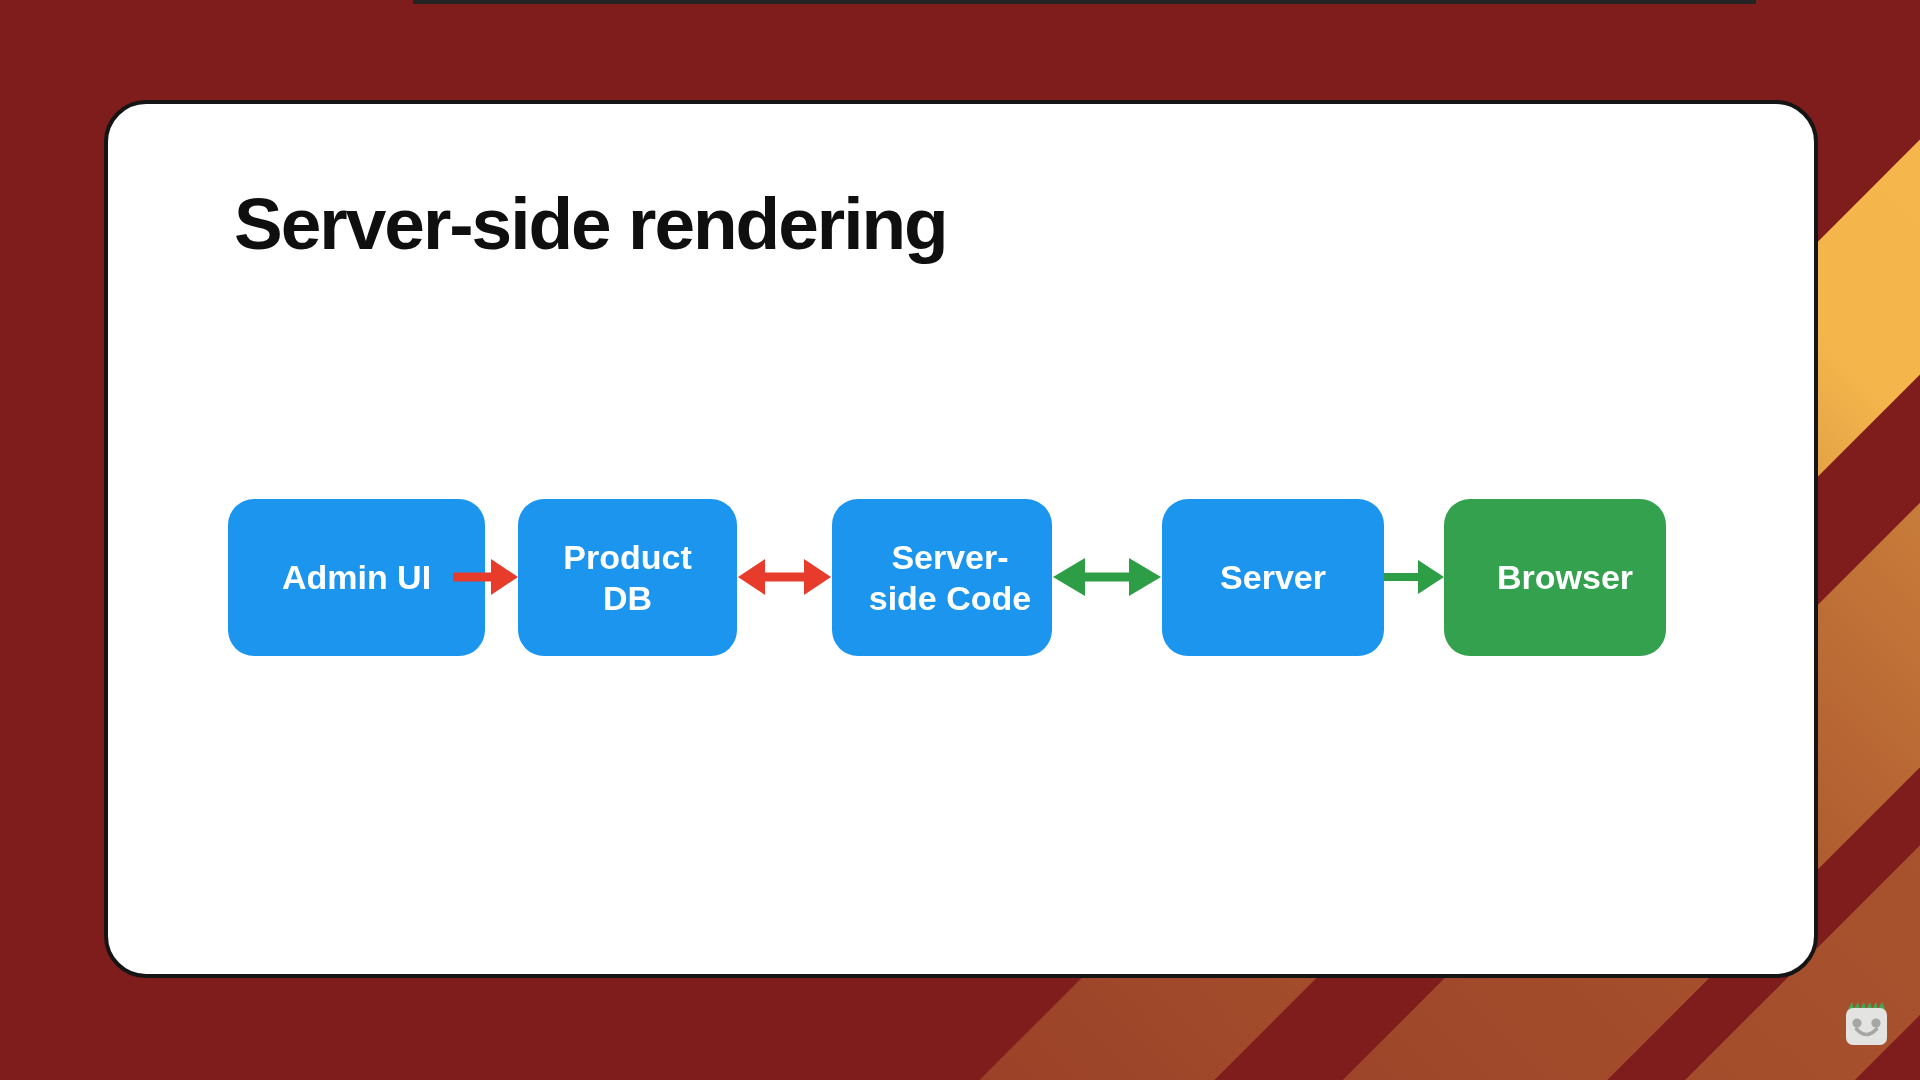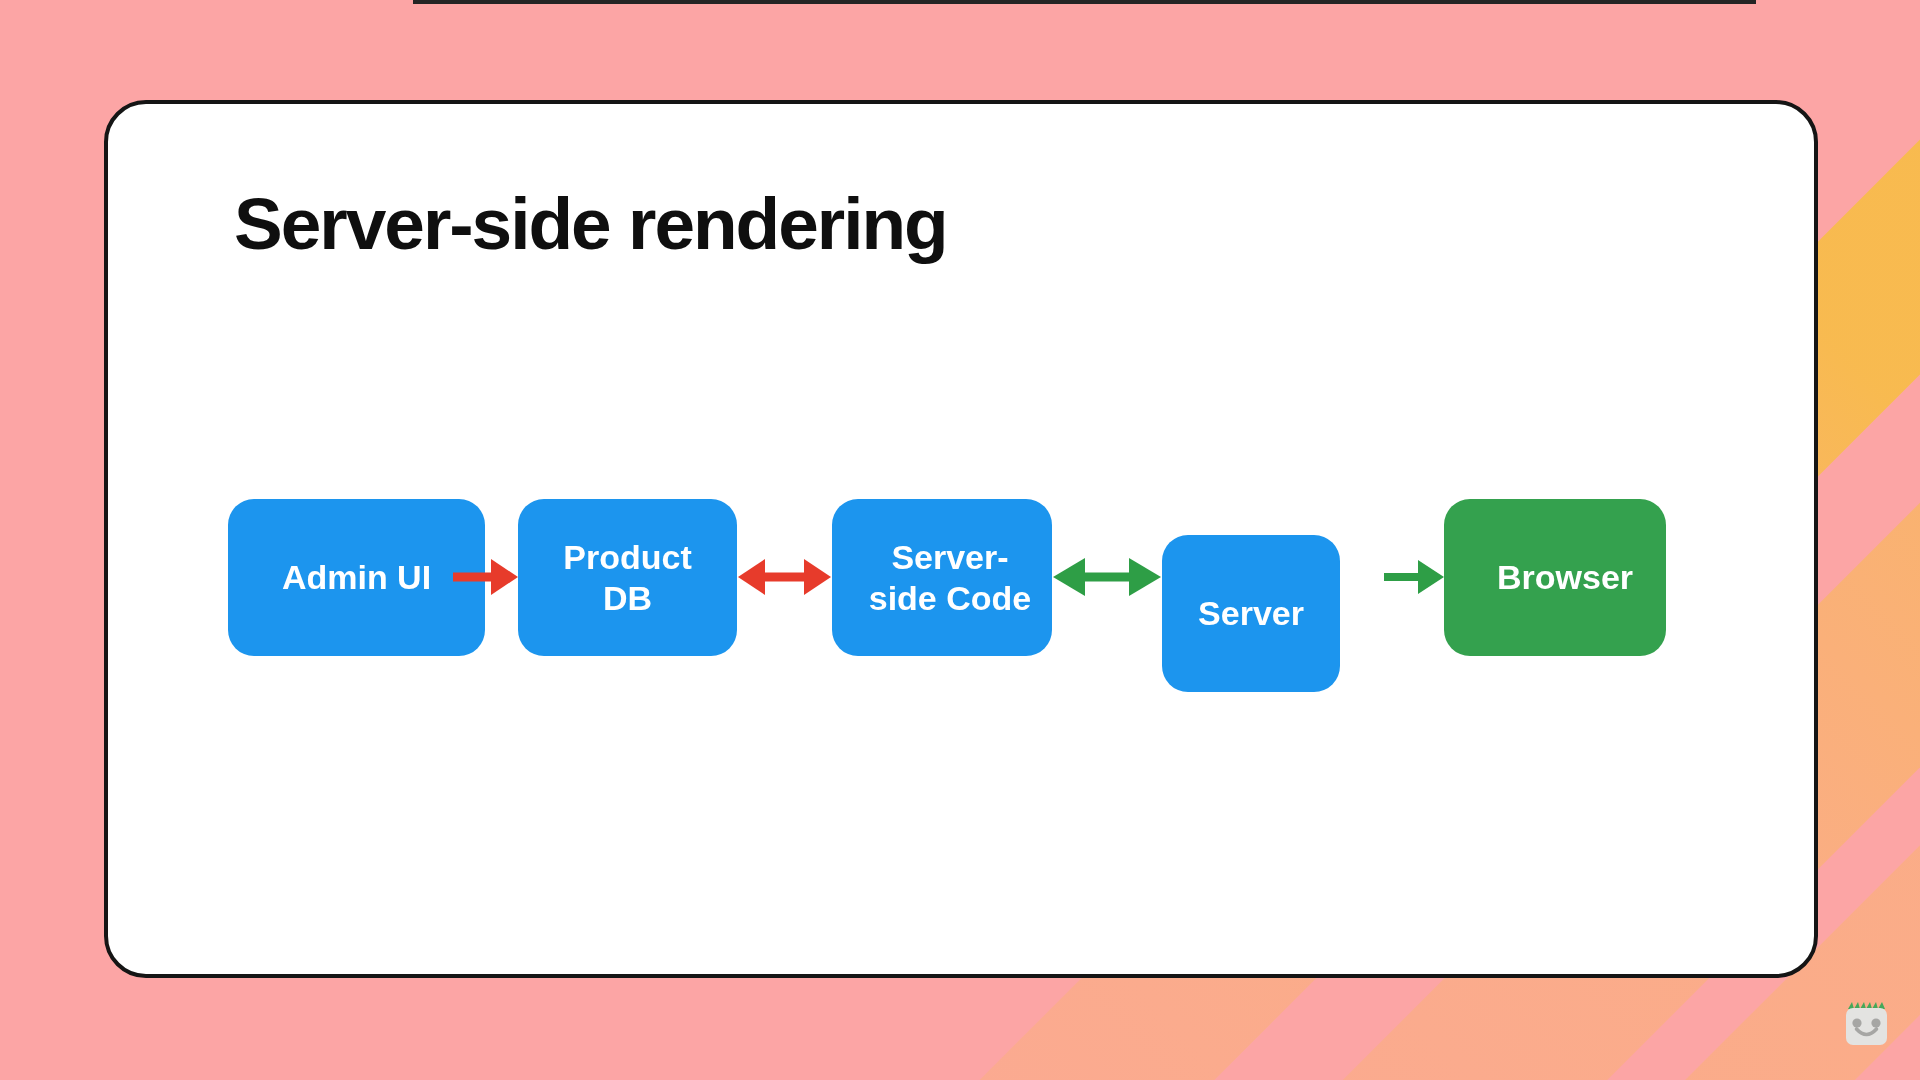--- a/index.html
+++ b/index.html
@@ -1,17 +1,17 @@
 <!DOCTYPE html>
 <html><head>
 <meta charset="utf-8">
 <style>
   html,body{margin:0;padding:0;background:#ffffff;}
   body{width:1920px;height:1080px;overflow:hidden;font-family:"Liberation Sans",sans-serif;}
-  .stage{position:relative;width:1920px;height:1080px;overflow:hidden;background:#fca5a5;}
+  .stage{position:relative;width:1920px;height:1080px;overflow:hidden;background:#7f1d1d;}
 
   
   .stripes{position:absolute;inset:0;overflow:hidden;z-index:0;}
   .band{position:absolute;width:2600px;transform:translate(-50%,-50%) rotate(-45deg);}
   .band1{height:166px;left:1577px;top:600px;
     background:linear-gradient(90deg, rgba(248,187,77,0.20) 16%, rgba(248,187,77,0.38) 45%,
       rgba(248,187,77,0.97) 64%, rgba(248,187,77,1) 100%);}
   .band2{height:187px;left:1855px;top:700px;
     background:linear-gradient(90deg, rgba(248,187,77,0.22) 18%, rgba(248,187,77,0.32) 40%,
       rgba(248,187,77,0.62) 58%, rgba(248,187,77,0.68) 100%);}
@@ -30,21 +30,21 @@
 
   
   .node{position:absolute;top:395px;height:157px;box-sizing:border-box;border-radius:26px;
     display:flex;align-items:center;justify-content:center;text-align:center;
     color:#ffffff;font-size:34px;font-weight:700;line-height:1.18;padding:0 12px;}
   .node.blue{background:#1C95EE;}
   .node.green{background:#34A14E;padding-left:32px;}
   .n1{left:120px;width:257px;}
   .n2{left:410px;width:219px;padding:0 26px;}
   .n3{left:724px;width:220px;padding-left:28px;}
-  .n4{left:1054px;width:178px;margin-top:36px;}
+  .n4{left:1054px;width:222px;}
   .n5{left:1336px;width:222px;}
 
   
   .connector{position:absolute;top:453px;height:40px;display:block;}
   .c1{left:345px;width:65px;}
   .c2{left:629px;width:95px;}
   .c3{left:944px;width:110px;}
   .c4{left:1276px;width:60px;}
   .red-fill{fill:#E73B2B;}
   .green-fill{fill:#2E9E46;}

